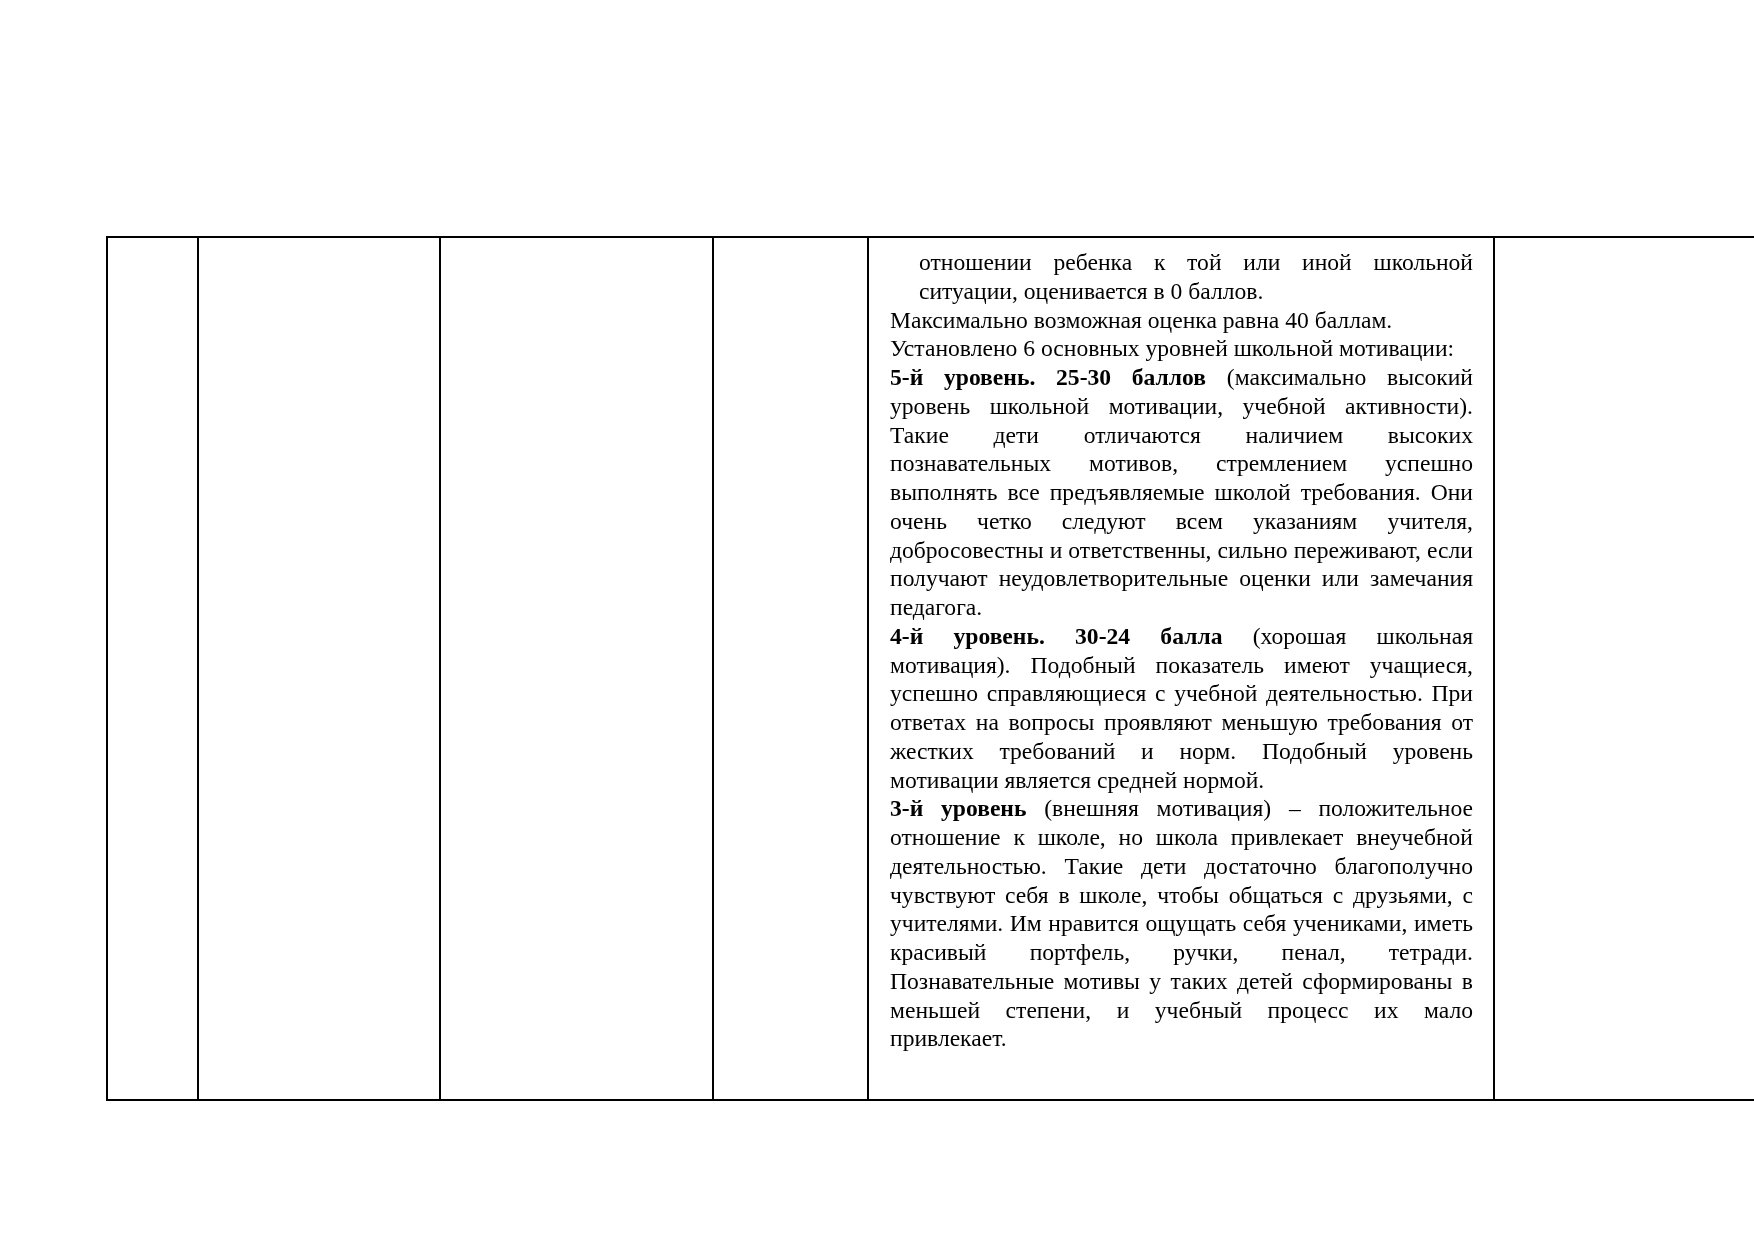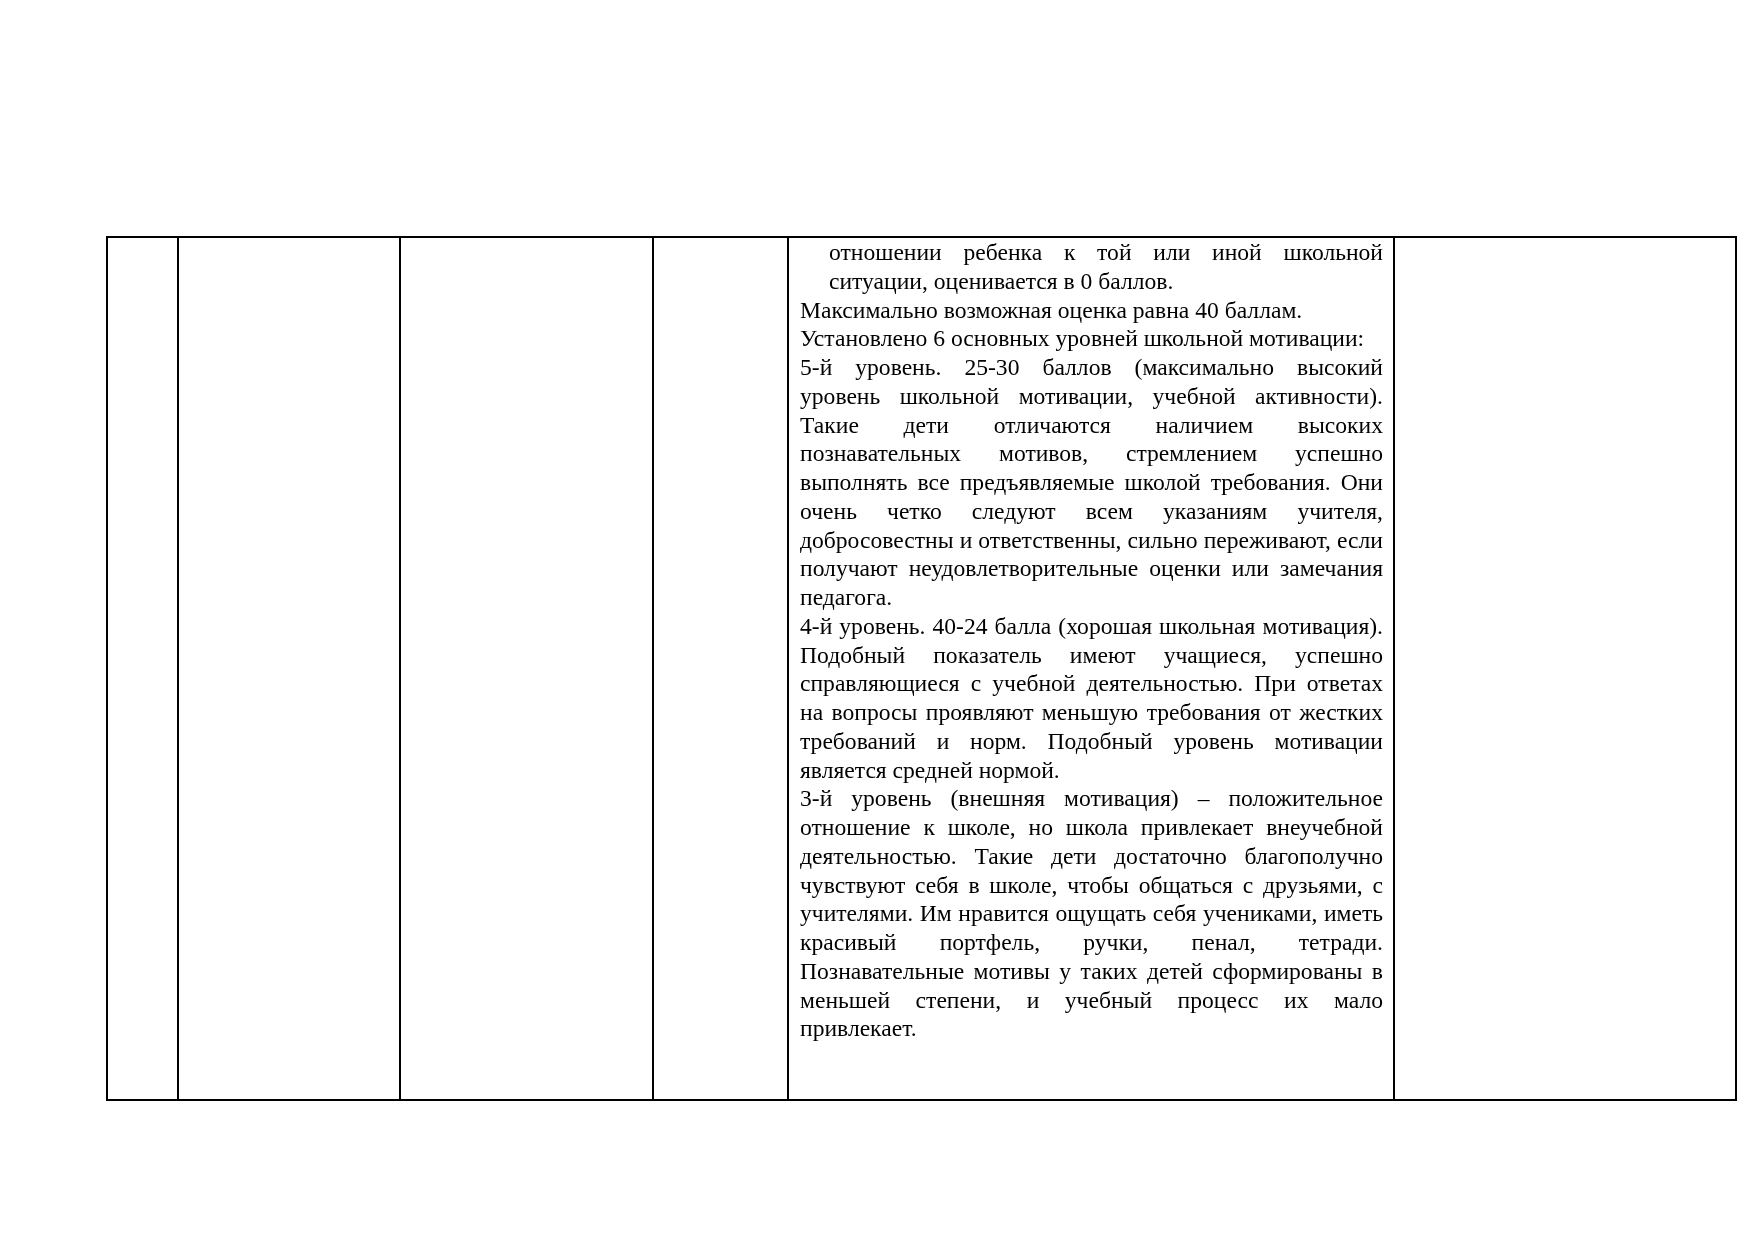--- a/index.html
+++ b/index.html
@@ -3,53 +3,53 @@
 <meta charset="utf-8">
 <style>
   html, body { margin: 0; padding: 0; background: #ffffff; }
   body { width: 1754px; height: 1240px; position: relative; overflow: hidden; font-family: "Liberation Serif", "DejaVu Serif", serif; color: #000; }
   .page { position: absolute; left: 0; top: 0; width: 1754px; height: 1240px; background: #fff; }
   table.grid {
     position: absolute; left: 106px; top: 236px;
     width: 1623px; height: 865px;
     border-collapse: collapse; table-layout: fixed;
   }
-  table.grid td { border: 2.5px solid #000; vertical-align: top; padding: 0; }
+  table.grid td { border: 2.5px solid #000; vertical-align: top; padding: 10px; }
   td.c1 { width: 69px; }
   td.c2 { width: 220px; }
   td.c3 { width: 251px; }
   td.c4 { width: 133px; }
   td.c5 { width: 604px; }
   td.c6 { width: 340px; }
   .content {
     padding: 0 10px 0 11px;
     font-size: 23.6px; line-height: 28.75px; text-align: justify;
   }
   .content p { margin: 0; }
   .content .indent { padding-left: 29px; }
-  .content b { font-weight: normal; }
+  .content b { font-weight: bold; }
 </style>
 </head>
 <body>
 
 <div class="page">
   <table class="grid">
     <tbody>
         <tr>
       <td class="c1"></td>
       <td class="c2"></td>
       <td class="c3"></td>
       <td class="c4"></td>
       <td class="c5">
         <div class="content">
           <p class="indent">отношении ребенка к той или иной школьной ситуации, оценивается в 0 баллов.</p>
           <p>Максимально возможная оценка равна 40 баллам.</p>
           <p>Установлено 6 основных уровней школьной мотивации:</p>
           <p><b>5-й уровень. 25-30 баллов</b><span> (максимально высокий уровень школьной мотивации, учебной активности). Такие дети отличаются наличием высоких познавательных мотивов, стремлением успешно выполнять все предъявляемые школой требования. Они очень четко следуют всем указаниям учителя, добросовестны и ответственны, сильно переживают, если получают неудовлетворительные оценки или замечания педагога.</span></p>
-          <p><b>4-й уровень. 40-24 балла</b><span> (хорошая школьная мотивация). Подобный показатель имеют учащиеся, успешно справляющиеся с учебной деятельностью. При ответах на вопросы проявляют меньшую требования от жестких требований и норм. Подобный уровень мотивации является средней нормой.</span></p>
+          <p><b>4-й уровень. 30-24 балла</b><span> (хорошая школьная мотивация). Подобный показатель имеют учащиеся, успешно справляющиеся с учебной деятельностью. При ответах на вопросы проявляют меньшую требования от жестких требований и норм. Подобный уровень мотивации является средней нормой.</span></p>
           <p><b>3-й уровень</b><span> (внешняя мотивация) – положительное отношение к школе, но школа привлекает внеучебной деятельностью. Такие дети достаточно  благополучно чувствуют себя в школе, чтобы общаться с друзьями, с учителями. Им нравится ощущать себя учениками, иметь красивый портфель, ручки, пенал, тетради. Познавательные мотивы у таких детей сформированы в меньшей степени, и учебный процесс их мало привлекает.</span></p>
         </div>
       </td>
       <td class="c6"></td>
     </tr>
   </tbody>
     </table>
 </div>
 
 </body></html>

